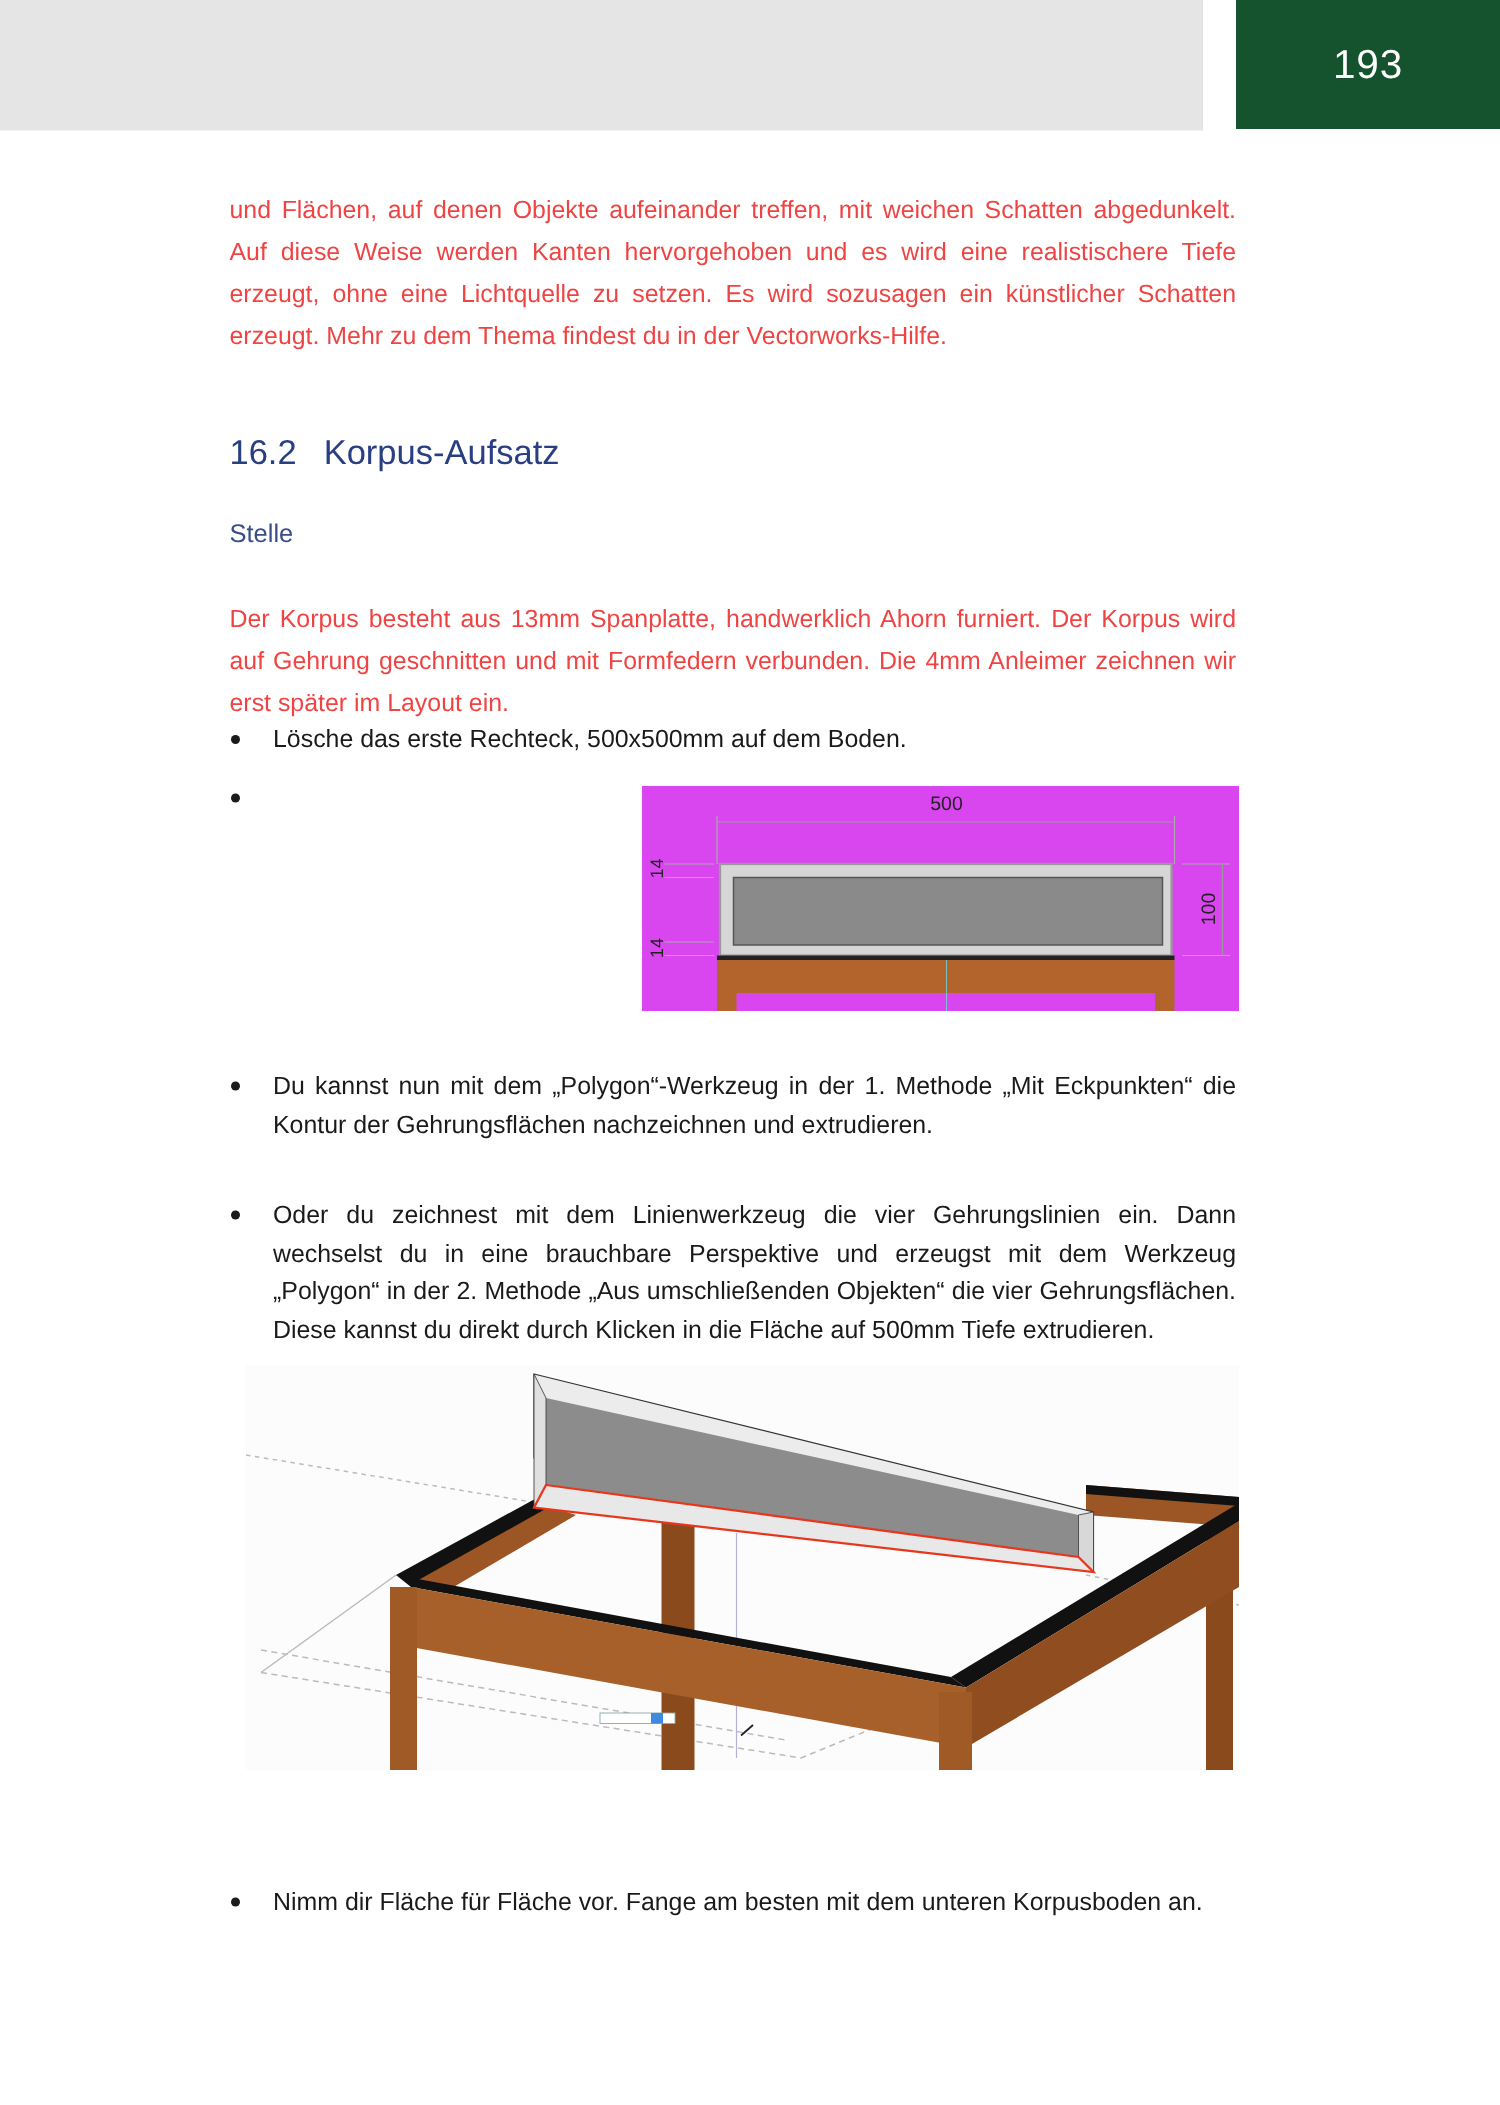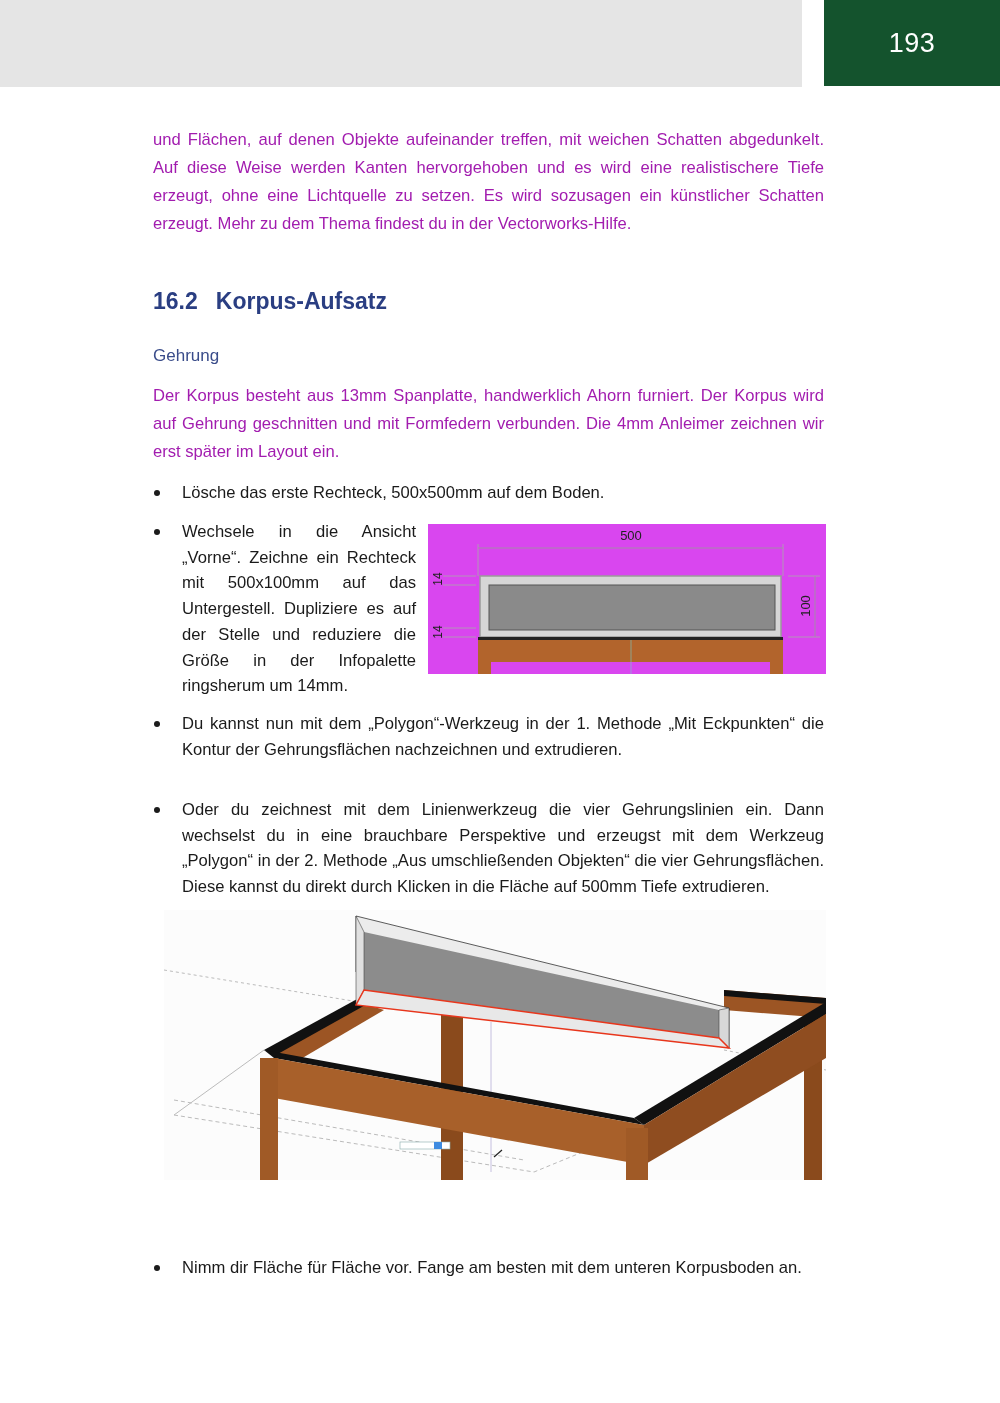--- a/index.html
+++ b/index.html
@@ -3,23 +3,23 @@
 <meta charset="utf-8">
 <style>
   * { box-sizing: border-box; margin: 0; padding: 0; }
   html, body { width: 1000px; height: 1403px; background: #ffffff; }
   body { position: relative; font-family: "Liberation Sans", "DejaVu Sans", sans-serif; color: #1a1a1a; overflow: hidden; }
 
   .header-bar { position: absolute; left: 0; top: 0; width: 802px; height: 87px; background: #e5e5e5; }
   .page-number-box { position: absolute; left: 824px; top: 0; width: 176px; height: 86px; background: #14532d; display: flex; align-items: center; justify-content: center; }
   .page-number { color: #ffffff; font-size: 27px; letter-spacing: 0.5px; }
 
-  .text { position: absolute; left: 153px; width: 671px; font-size: 16.6px; line-height: 28px; text-align: justify; color: #a21caf; }
+  .text { position: absolute; left: 153px; width: 671px; font-size: 16.6px; line-height: 28px; text-align: justify; color: #ef4444; }
 
-  .section-heading { position: absolute; left: 153px; top: 288px; font-size: 23px; font-weight: bold; color: #2a3e82; }
+  .section-heading { position: absolute; left: 153px; top: 288px; font-size: 23px; font-weight: normal; color: #2a3e82; }
   .section-heading .num { margin-right: 18px; }
   .subheading { position: absolute; left: 153px; top: 346px; font-size: 17px; color: #3a4c8a; }
 
   .bullet { position: absolute; left: 153px; width: 671px; font-size: 16.6px; line-height: 25.7px; display: flex; }
   .bullet .dot { width: 29px; flex: none; position: relative; }
   .bullet .dot::before { content: ""; position: absolute; left: 1px; top: 10px; width: 6px; height: 6px; border-radius: 50%; background: #1b1b1b; }
   .bullet .btxt { flex: 1; text-align: justify; }
   .bullet.narrow { width: 263px; }
 
   .front-view { position: absolute; left: 428px; top: 524px; width: 398px; height: 150px; background: #d946ef; }
@@ -32,32 +32,31 @@
 <div class="header-bar"></div>
 <div class="page-number-box">
   <span class="page-number">193</span>
 </div>
 
 <p class="text" style="top:126px;">und Flächen, auf denen Objekte aufeinander treffen, mit weichen Schatten abgedunkelt. Auf diese Weise werden Kanten hervorgehoben und es wird eine realistischere Tiefe erzeugt, ohne eine Lichtquelle zu setzen. Es wird sozusagen ein künstlicher Schatten erzeugt. Mehr zu dem Thema findest du in der Vectorworks-Hilfe.</p>
 
 <div class="section-heading">
   <span class="num">16.2</span><span>Korpus-Aufsatz</span>
 </div>
-<div class="subheading">Gehrung</div>
+<div class="subheading">Stelle</div>
 
-<p class="text" style="top:382px;">Der Korpus besteht aus 13mm Spanplatte, handwerklich Ahorn furniert. Der Korpus wird auf Gehrung geschnitten und mit Formfedern verbunden. Die 4mm Anleimer zeichnen wir erst später im Layout ein.</p>
+<p class="text" style="top:399px;">Der Korpus besteht aus 13mm Spanplatte, handwerklich Ahorn furniert. Der Korpus wird auf Gehrung geschnitten und mit Formfedern verbunden. Die 4mm Anleimer zeichnen wir erst später im Layout ein.</p>
 
 <div class="bullet" style="top:480px;">
   <span class="dot"></span>
   <span class="btxt">Lösche das erste Rechteck, 500x500mm auf dem Boden.</span>
 </div>
 
 <div class="bullet narrow" style="top:519px;">
   <span class="dot"></span>
-  <span class="btxt">Wechsele in die Ansicht „Vorne“. Zeichne ein Rechteck mit 500x100mm auf das Untergestell. Dupliziere es auf der Stelle und reduziere die Größe in der Infopalette ringsherum um 14mm.</span>
 </div>
 
 <div class="front-view">
   <svg width="398" height="150" viewBox="0 0 398 150">
 
     <line x1="50" y1="20" x2="50" y2="52" stroke="#aaa" stroke-width="0.8"></line>
     <line x1="355" y1="20" x2="355" y2="52" stroke="#aaa" stroke-width="0.8"></line>
     <line x1="50" y1="24" x2="355" y2="24" stroke="#999" stroke-width="0.8"></line>
     <text x="203" y="16" font-size="13" text-anchor="middle" fill="#222">500</text>
 

